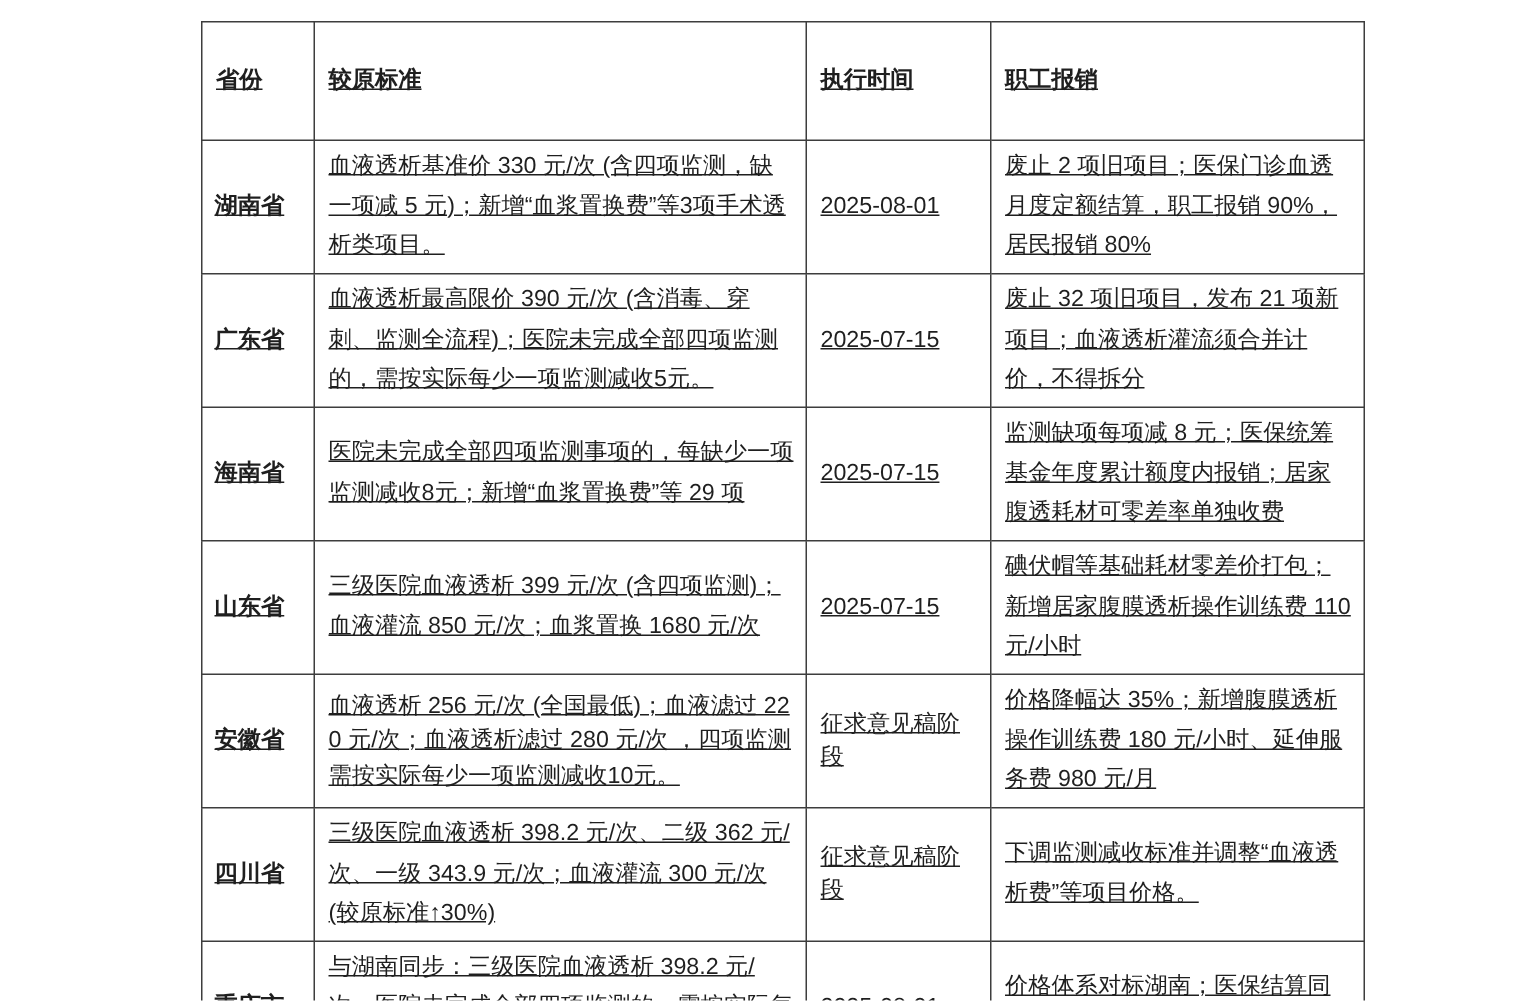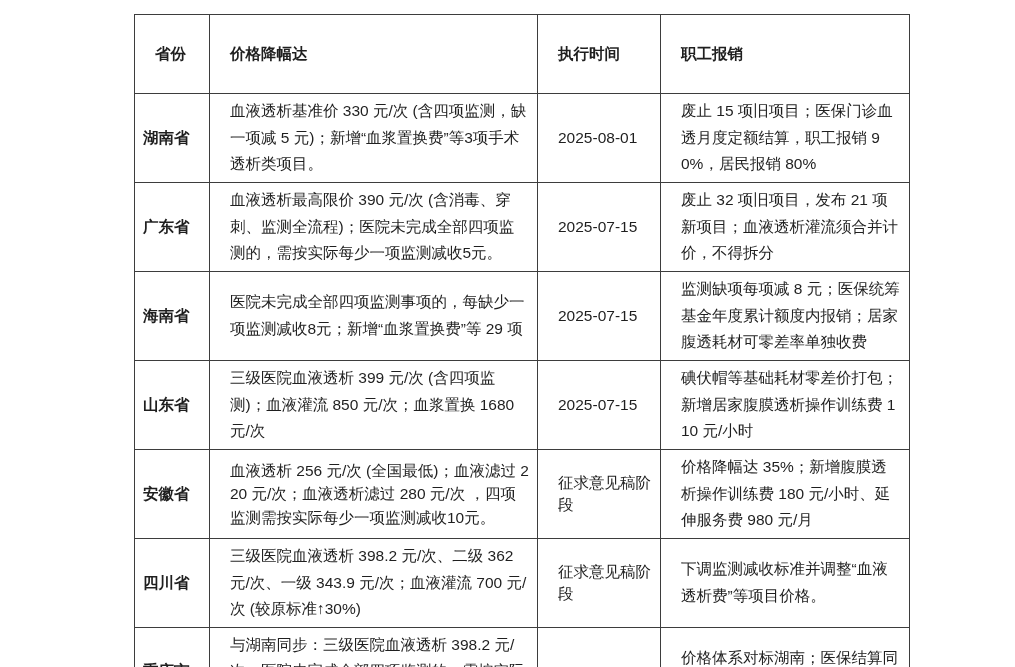--- a/index.html
+++ b/index.html
@@ -31,23 +31,24 @@
   table.pricing col.c-province { width: 75px; }
   table.pricing col.c-content  { width: 328px; }
   table.pricing col.c-time     { width: 123px; }
   table.pricing col.c-notes    { width: 249px; }
 
   table.pricing th,
   table.pricing td {
     border: 1px solid #3d3d3d;
     vertical-align: middle;
     text-align: left;
-    padding: 4px 8px 4px 20px;
+    padding: 4px 8px 4px 9px;
     word-break: break-all;
     overflow: hidden;
+    text-decoration: underline;
   }
   table.pricing thead tr { height: 79px; }
   table.pricing tbody tr:nth-child(1) { height: 85px; }
   table.pricing tbody tr:nth-child(2) { height: 79px; }
   table.pricing tbody tr:nth-child(3) { height: 77px; }
   table.pricing tbody tr:nth-child(4) { height: 77px; }
   table.pricing tbody tr:nth-child(5) { height: 77px; }
   table.pricing tbody tr:nth-child(6) { height: 80px; }
   table.pricing tbody tr:nth-child(7) { height: 80px; }
 
@@ -75,31 +76,31 @@
   <table class="pricing">
     <colgroup>
       <col class="c-province">
       <col class="c-content">
       <col class="c-time">
       <col class="c-notes">
     </colgroup>
     <thead>
       <tr>
         <th>省份</th>
-        <th>价格降幅达</th>
+        <th>较原标准</th>
         <th>执行时间</th>
         <th>职工报销</th>
       </tr>
     </thead>
     <tbody>
       <tr>
         <th class="province">湖南省</th>
         <td class="content">血液透析基准价 330 元/次 (含四项监测，缺一项减 5 元)；新增“血浆置换费”等3项手术透析类项目。</td>
         <td class="time">2025-08-01</td>
-        <td class="notes">废止 15 项旧项目；医保门诊血透月度定额结算，职工报销 90%，居民报销 80%</td>
+        <td class="notes">废止 2 项旧项目；医保门诊血透月度定额结算，职工报销 90%，居民报销 80%</td>
       </tr>
       <tr>
         <th class="province">广东省</th>
         <td class="content">血液透析最高限价 390 元/次 (含消毒、穿刺、监测全流程)；医院未完成全部四项监测的，需按实际每少一项监测减收5元。</td>
         <td class="time">2025-07-15</td>
         <td class="notes">废止 32 项旧项目，发布 21 项新项目；血液透析灌流须合并计价，不得拆分</td>
       </tr>
       <tr>
         <th class="province">海南省</th>
         <td class="content">医院未完成全部四项监测事项的，每缺少一项监测减收8元；新增“血浆置换费”等 29 项</td>
@@ -113,21 +114,21 @@
         <td class="notes">碘伏帽等基础耗材零差价打包；新增居家腹膜透析操作训练费 110 元/小时</td>
       </tr>
       <tr>
         <th class="province">安徽省</th>
         <td class="content">血液透析 256 元/次 (全国最低)；血液滤过 220 元/次；血液透析滤过 280 元/次 ，四项监测需按实际每少一项监测减收10元。</td>
         <td class="time">征求意见稿阶段</td>
         <td class="notes">价格降幅达 35%；新增腹膜透析操作训练费 180 元/小时、延伸服务费 980 元/月</td>
       </tr>
       <tr>
         <th class="province">四川省</th>
-        <td class="content">三级医院血液透析 398.2 元/次、二级 362 元/次、一级 343.9 元/次；血液灌流 700 元/次 (较原标准↑30%)</td>
+        <td class="content">三级医院血液透析 398.2 元/次、二级 362 元/次、一级 343.9 元/次；血液灌流 300 元/次 (较原标准↑30%)</td>
         <td class="time">征求意见稿阶段</td>
         <td class="notes">下调监测减收标准并调整“血液透析费”等项目价格。</td>
       </tr>
       <tr>
         <th class="province">重庆市</th>
         <td class="content">与湖南同步：三级医院血液透析 398.2 元/次；医院未完成全部四项监测的，需按实际每少一项监测减收8元 (减收按比例浮动)。</td>
         <td class="time">2025-08-01</td>
         <td class="notes">价格体系对标湖南；医保结算同湖南模式</td>
       </tr>
     </tbody>

